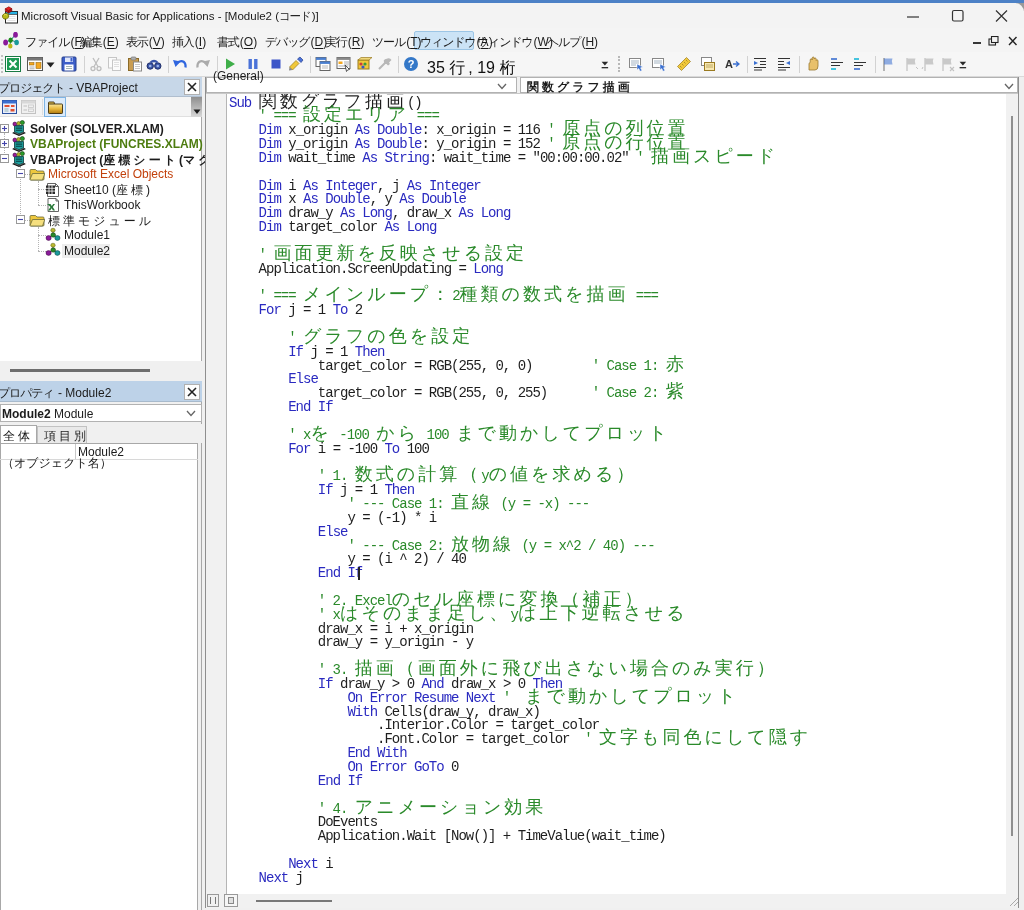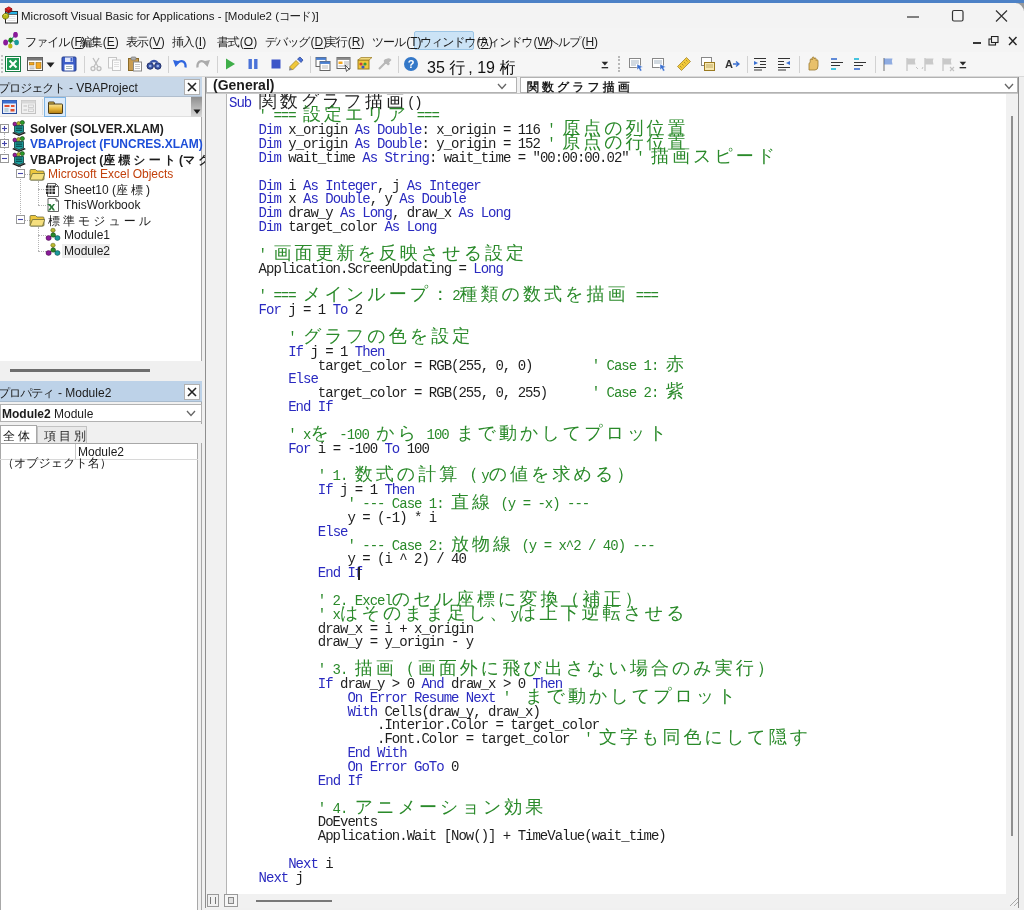--- a/index.html
+++ b/index.html
@@ -312,21 +312,21 @@
   </svg>
 <svg class="ab" style="left:11px;top:136px" width="16" height="16" viewBox="0 0 16 16">
     <path d="M1 13 L8 10 L15 13 L8 16 Z" fill="#1a1a1a"></path>
     <path d="M2.5 12.5 L8 10.2 L13.5 12.5 L8 14.8 Z" fill="#b8b8b8" stroke="#111" stroke-width=".5"></path>
     <path d="M3.5 11.8 L3.5 5.5 L12.5 5.5 L12.5 11.8 L8 13.8 Z" fill="#1e9e9e" stroke="#073a3a" stroke-width=".8"></path>
     <path d="M4.8 7 h6.4 M4.8 8.7 h6.4 M4.8 10.4 h6.4" stroke="#073a3a" stroke-width=".8"></path>
     <circle cx="11.3" cy="2.6" r="2.1" fill="#2a9a2a" stroke="#0a3a0a" stroke-width=".6"></circle>
     <circle cx="3.8" cy="4" r="1.9" fill="#9a1a9a" stroke="#3a0a3a" stroke-width=".6"></circle>
     <circle cx="7.6" cy="3.2" r="1.7" fill="#b8b828" stroke="#5a5a10" stroke-width=".6"></circle>
   </svg>
-<div class="ab" style="left:30px;top:137px;font-size:12px;font-weight:bold;color:#1d4ed8;white-space:nowrap">VBAProject (FUNCRES.XLAM)</div>
+<div class="ab" style="left:30px;top:137px;font-size:12px;font-weight:bold;color:#4d7c0f;white-space:nowrap">VBAProject (FUNCRES.XLAM)</div>
 <svg class="ab" style="left:0px;top:154px" width="9" height="9" viewBox="0 0 9 9">
     <rect x="0.5" y="0.5" width="8" height="8" fill="#fff" stroke="#999"></rect>
     <path d="M2 4.5 H7" stroke="#44a" stroke-width="1.1"></path>
   </svg>
 <svg class="ab" style="left:11px;top:151px" width="16" height="16" viewBox="0 0 16 16">
     <path d="M1 13 L8 10 L15 13 L8 16 Z" fill="#1a1a1a"></path>
     <path d="M2.5 12.5 L8 10.2 L13.5 12.5 L8 14.8 Z" fill="#b8b8b8" stroke="#111" stroke-width=".5"></path>
     <path d="M3.5 11.8 L3.5 5.5 L12.5 5.5 L12.5 11.8 L8 13.8 Z" fill="#1e9e9e" stroke="#073a3a" stroke-width=".8"></path>
     <path d="M4.8 7 h6.4 M4.8 8.7 h6.4 M4.8 10.4 h6.4" stroke="#073a3a" stroke-width=".8"></path>
     <circle cx="11.3" cy="2.6" r="2.1" fill="#2a9a2a" stroke="#0a3a0a" stroke-width=".6"></circle>
@@ -401,21 +401,21 @@
 <div class="ab" style="left:3px;top:428px;font-size:12px;color:#111"><span class="tj">全体</span></div>
 <div class="ab" style="left:44px;top:428px;font-size:12px;color:#222"><span class="tj">項目別</span></div>
 <div class="ab" style="left:0;top:443px;width:198px;height:467px;background:#fff;border:1px solid #a8a8a8;border-bottom:none"></div>
 <div class="ab" style="left:75px;top:444px;width:1px;height:15px;background:#c8c8c8"></div>
 <div class="ab" style="left:0;top:459px;width:198px;height:1px;background:#d8d8d8"></div>
 <div class="ab" style="left:2px;top:455px;font-size:12px;color:#1b1b1b"><span class="nj">（オブジェクト名）</span></div>
 <div class="ab" style="left:78px;top:445px;font-size:12px;color:#1b1b1b">Module2</div>
 <div class="ab" style="left:205px;top:77px;width:814px;height:831px;background:#fff;border:1px solid #8e8e8e"></div>
 <div class="ab" style="left:206px;top:77px;width:812px;height:17px;background:#f0f0f0;border-bottom:1px solid #c8c8c8"></div>
 <div class="ab" style="left:206px;top:77px;width:311px;height:16px;background:#fff;border:1px solid #b2b2b2"></div>
-<div class="ab" style="left:213px;top:77px;font-size:14px;font-weight:bold;color:#1b1b1b">(General)</div>
+<div class="ab" style="left:213px;top:69px;font-size:12px;font-weight:normal;color:#1b1b1b">(General)</div>
 <svg class="ab" style="left:497px;top:83px" width="10" height="7" viewBox="0 0 10 7">
     <path d="M1 1 L5 5.5 L9 1" fill="none" stroke="#666" stroke-width="1.3"></path>
   </svg>
 <div class="ab" style="left:520px;top:77px;width:498px;height:16px;background:#fff;border:1px solid #b2b2b2"></div>
 <div class="ab" style="left:527px;top:79px;font-size:12px;font-weight:bold;color:#1b1b1b"><span class="tj">関数グラフ描画</span></div>
 <svg class="ab" style="left:1004px;top:83px" width="10" height="7" viewBox="0 0 10 7">
     <path d="M1 1 L5 5.5 L9 1" fill="none" stroke="#666" stroke-width="1.3"></path>
   </svg>
 <div class="ab" style="left:206px;top:94px;width:21px;height:800px;background:#f1f1f1;border-right:1px solid #b5b5b5"></div>
 <div class="ab" style="left:226px;top:94px;width:904px;height:800px;overflow:hidden">

